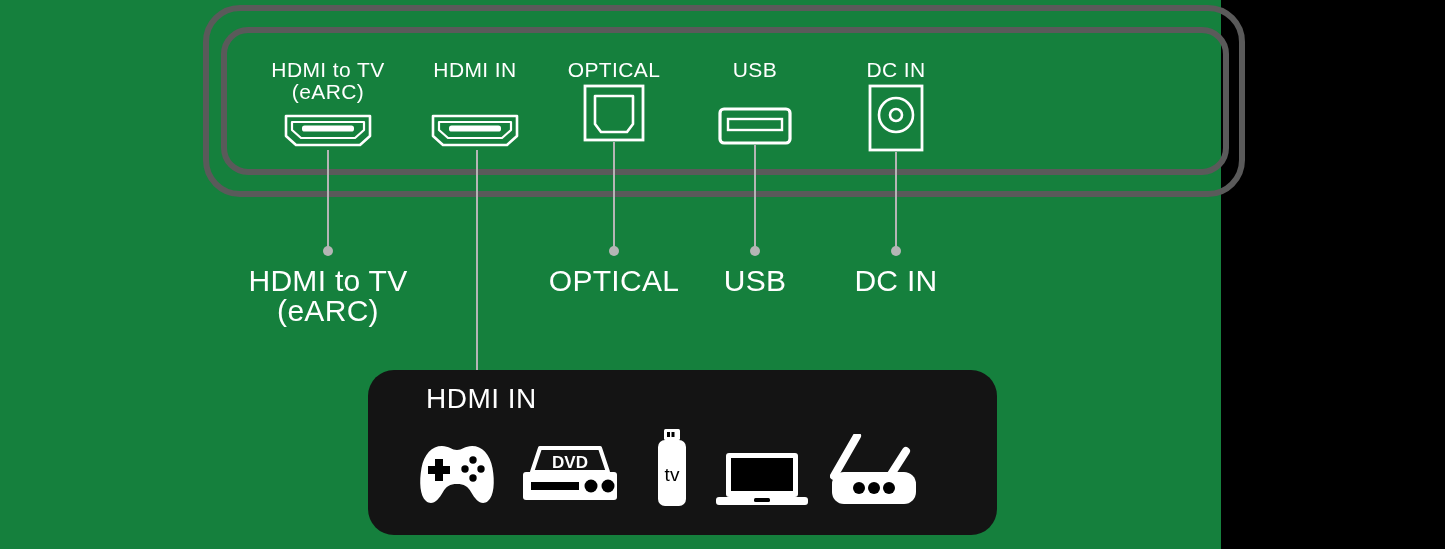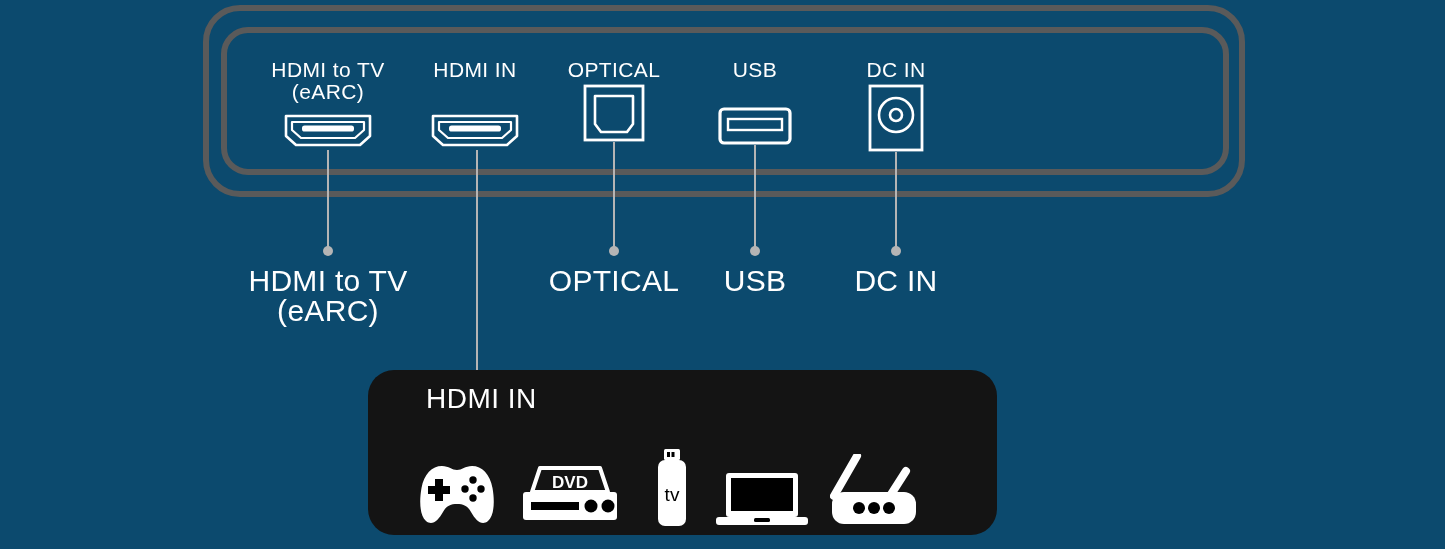--- a/index.html
+++ b/index.html
@@ -12,23 +12,23 @@
     width: 1445px;
     height: 549px;
     overflow: hidden;
     font-family: "Liberation Sans", sans-serif;
     color: #ffffff;
     position: relative;
   }
   #stage {
     position: absolute;
     left: 0; top: 0;
-    width: 1445px;
+    width: 1221px;
     height: 549px;
-    background: #0c4a6e;
+    background: #15803d;
   }
   svg.layer {
     position: absolute;
     left: 0; top: 0;
     width: 1445px;
     height: 549px;
     overflow: visible;
   }
 
   
@@ -70,21 +70,21 @@
     left: 58px;
     top: 14px;
     font-size: 28px;
     line-height: 30px;
     letter-spacing: 0.5px;
     color: #ffffff;
   }
   #device-icon-row {
     position: absolute;
     left: 50px;
-    top: 64px;
+    top: 44px;
     width: 530px;
     height: 95px;
   }
   .device-icon {
     position: absolute;
     bottom: 0;
   }
 </style>
 </head>
 <body>

